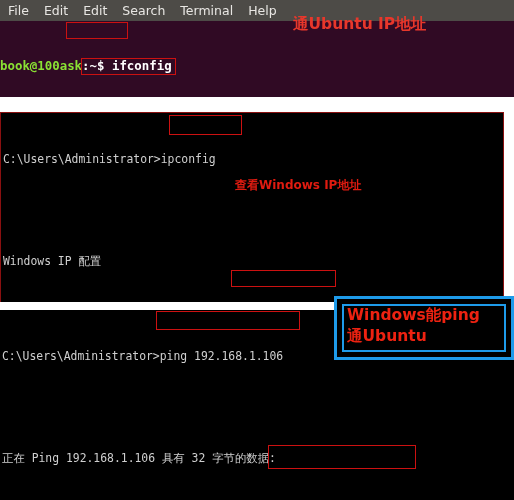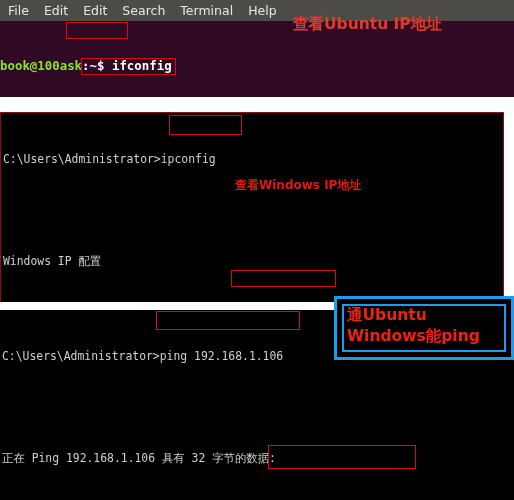--- a/index.html
+++ b/index.html
@@ -161,21 +161,21 @@
       
       
       
       
     </div>
 
     <div class="hl" style="left:66px; top:22px; width:62px; height:17px;"></div>
 
     <div class="hl" style="left:81px; top:58px; width:95px; height:17px;"></div>
 
-    <div class="annot annot-1">查看Ubuntu IP地址</div>
+    <div class="annot annot-1">通Ubuntu IP地址</div>
   </div>
 
   <div class="cmd-pane-1">
     <div class="cmd-text" style="position:absolute; left:2px; top:4px;">
       <div class="cmd-line"><span>C:\Users\Administrator&gt;</span><span>ipconfig</span></div>
       <div class="cmd-line"></div>
       <div class="cmd-line">Windows IP 配置</div>
       <div class="cmd-line"></div>
       
       
@@ -213,18 +213,18 @@
     </div>
 
     <div class="hl" style="left:156px; top:1px; width:144px; height:19px;"></div>
 
     <div class="hl" style="left:268px; top:135px; width:148px; height:24px;"></div>
   </div>
 
   <div class="blue-box-outer">
     <div class="blue-box-inner"></div>
     <div class="blue-box-text">
+      <div>Windows能ping</div>
       <div>通Ubuntu</div>
-      <div>Windows能ping</div>
     </div>
   </div>
 
 </div>
 
 </body></html>

